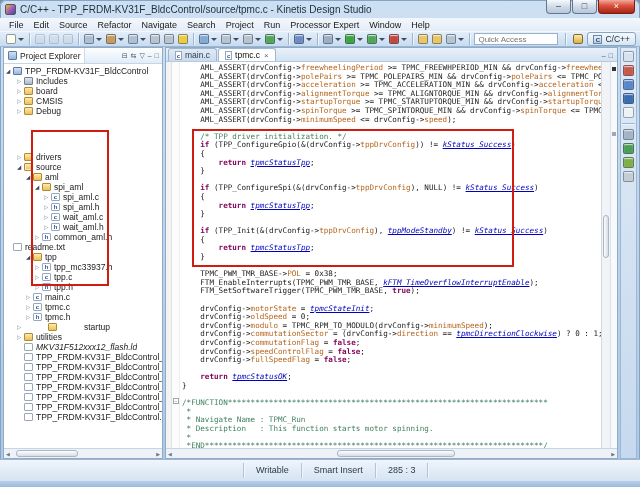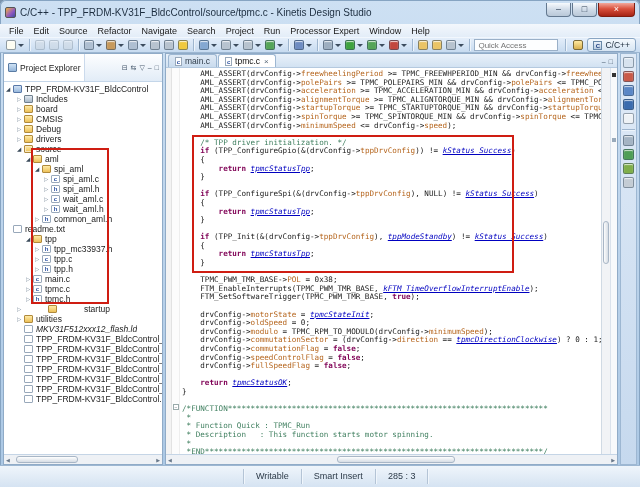--- a/index.html
+++ b/index.html
@@ -2,21 +2,21 @@
 <html><head>
 <meta charset="utf-8">
 <style>
   * { margin:0; padding:0; box-sizing:border-box; }
   body { width:640px; height:487px; font-family:"Liberation Sans",sans-serif; background:#7a93ad; }
 
   .window { position:relative; width:640px; height:487px; border-radius:6px 6px 0 0; overflow:hidden;
             background:linear-gradient(#cde0f3,#aac7e4); box-shadow:inset 0 0 0 1px #86a4c2; }
 
   
-  .titlebar { height:24px; display:flex; align-items:center; padding:0 5px; font-size:10px; color:#1d2e40; }
+  .titlebar { height:18px; display:flex; align-items:center; padding:0 5px; font-size:10px; color:#1d2e40; }
   .app-icon { width:11px; height:11px; border-radius:2px; margin-right:4px;
               background:linear-gradient(135deg,#f3b243,#8f57c0 60%,#3c4f9e); border:1px solid #555; }
   .win-buttons { margin-left:auto; display:flex; margin-top:-4px; }
   .win-btn { width:25px; height:14px; border:1px solid #63788f; border-top:none; border-radius:0 0 4px 4px;
              background:linear-gradient(#f7fafd,#cdd9e6 55%,#b9c8d8); font-size:9px; line-height:12px;
              text-align:center; color:#2a3c50; margin-left:1px; }
   .win-btn.close { width:37px; background:linear-gradient(#f2a99c,#d9503c 45%,#a62415); color:#fff; border-color:#7e1d10; }
 
   
   .menubar { height:13px; background:linear-gradient(#f3f7fc,#e3edf8); display:flex; align-items:center;
@@ -42,21 +42,21 @@
                 background:linear-gradient(#ffe9a0,#d8b050); }
   .persp-btn { display:flex; align-items:center; height:14px; border:1px solid #89a5c3; border-radius:3px;
                background:linear-gradient(#f4f9fd,#d6e5f3); font-size:8.5px; padding:0 5px; gap:3px; color:#1a2a3a; }
   .cpp-icn { width:9px; height:9px; background:linear-gradient(#e8f0f8,#b8cce0); border:1px solid #6888a8;
              font-size:6px; line-height:8px; text-align:center; color:#204080; font-weight:bold; }
 
   
   .main { display:flex; height:412px; padding:0 3px; gap:2px; }
 
   .explorer { width:160px; background:#fff; border:1px solid #90abc7; display:flex; flex-direction:column; flex:none; }
-  .view-header { height:28px; background:linear-gradient(#fdfeff,#e2ecf7); border-bottom:1px solid #c4d6e9;
+  .view-header { height:16px; background:linear-gradient(#fdfeff,#e2ecf7); border-bottom:1px solid #c4d6e9;
                  display:flex; align-items:center; flex:none; }
   .view-tab { display:flex; align-items:center; gap:3px; padding:0 4px; height:100%; background:#fff;
               border-right:1px solid #cbdaec; font-size:8.5px; color:#1a1a1a; white-space:nowrap; }
   .vt-icon { width:9px; height:9px; background:linear-gradient(#cfe2f5,#94b6da); border:1px solid #5a7ca4; border-radius:1px; }
   .view-tools { margin-left:auto; display:flex; gap:3px; padding-right:3px; font-size:7px; color:#46586c; }
   .view-tools span { cursor:default; }
 
   .tree { position:relative; flex:1; overflow:hidden; padding-top:2px; }
   .trow { height:10px; display:flex; align-items:center; font-size:8.5px; color:#1b1b1b; white-space:nowrap; overflow:hidden; }
   .arr { width:8px; font-size:5.5px; color:#7a8a9a; text-align:center; flex:none; }
@@ -292,21 +292,21 @@
           <div class="trow" style="padding-left: 11px;">
             <span class="arr">▷</span>
             <span class="nicon folder"></span>
             <span class="nlabel">CMSIS</span>
           </div>
           <div class="trow" style="padding-left: 11px;">
             <span class="arr">▷</span>
             <span class="nicon folder"></span>
             <span class="nlabel">Debug</span>
           </div>
-          <div class="trow" style="padding-left: 11px;">
+          <div class="trow" style="padding-left: 11px; margin-top: 36px;">
             <span class="arr">▷</span>
             <span class="nicon folder"></span>
             <span class="nlabel">drivers</span>
           </div>
           <div class="trow" style="padding-left: 11px;">
             <span class="arr exp">◢</span>
             <span class="nicon srcfolder"></span>
             <span class="nlabel">source</span>
           </div>
           <div class="trow" style="padding-left: 20px;">
@@ -499,21 +499,21 @@
               <div class="cline"><span class="tk-p">    drvConfig-&gt;</span><span class="tk-f">commutationSector</span><span class="tk-p"> = (drvConfig-&gt;</span><span class="tk-f">direction</span><span class="tk-p"> == </span><span class="tk-e">tpmcDirectionClockwise</span><span class="tk-p">) ? 0 : 1;</span></div>
               <div class="cline"><span class="tk-p">    drvConfig-&gt;</span><span class="tk-f">commutationFlag</span><span class="tk-p"> = </span><span class="tk-k">false</span><span class="tk-p">;</span></div>
               <div class="cline"><span class="tk-p">    drvConfig-&gt;</span><span class="tk-f">speedControlFlag</span><span class="tk-p"> = </span><span class="tk-k">false</span><span class="tk-p">;</span></div>
               <div class="cline"><span class="tk-p">    drvConfig-&gt;</span><span class="tk-f">fullSpeedFlag</span><span class="tk-p"> = </span><span class="tk-k">false</span><span class="tk-p">;</span></div>
               <div class="cline"></div>
               <div class="cline"><span class="tk-p">    </span><span class="tk-k">return</span><span class="tk-p"> </span><span class="tk-e">tpmcStatusOK</span><span class="tk-p">;</span></div>
               <div class="cline"><span class="tk-p">}</span></div>
               <div class="cline"></div>
               <div class="cline"><span class="tk-c">/*FUNCTION**********************************************************************</span></div>
               <div class="cline"><span class="tk-c"> *</span></div>
-              <div class="cline"><span class="tk-c"> * Function Quick : TPMC_Run</span></div>
+              <div class="cline"><span class="tk-c"> * Navigate Name : TPMC_Run</span></div>
               <div class="cline"><span class="tk-c"> * Description   : This function starts motor spinning.</span></div>
               <div class="cline"><span class="tk-c"> *</span></div>
               <div class="cline"><span class="tk-c"> *END**************************************************************************/</span></div>
             </div>
           <div class="red-box" style="left:12px; top:67px; width:322px; height:138px;"></div>
         </div>
         <div class="vscroll">
           <div class="vthumb" style="top:153px; height:43px;"></div>
         </div>
         <div class="overview">

